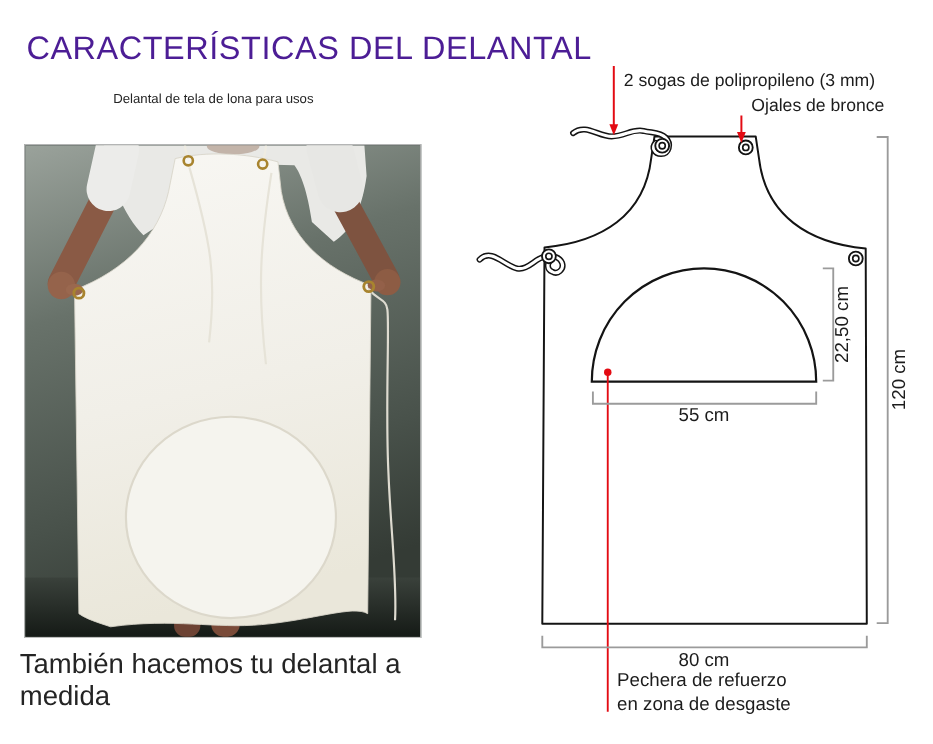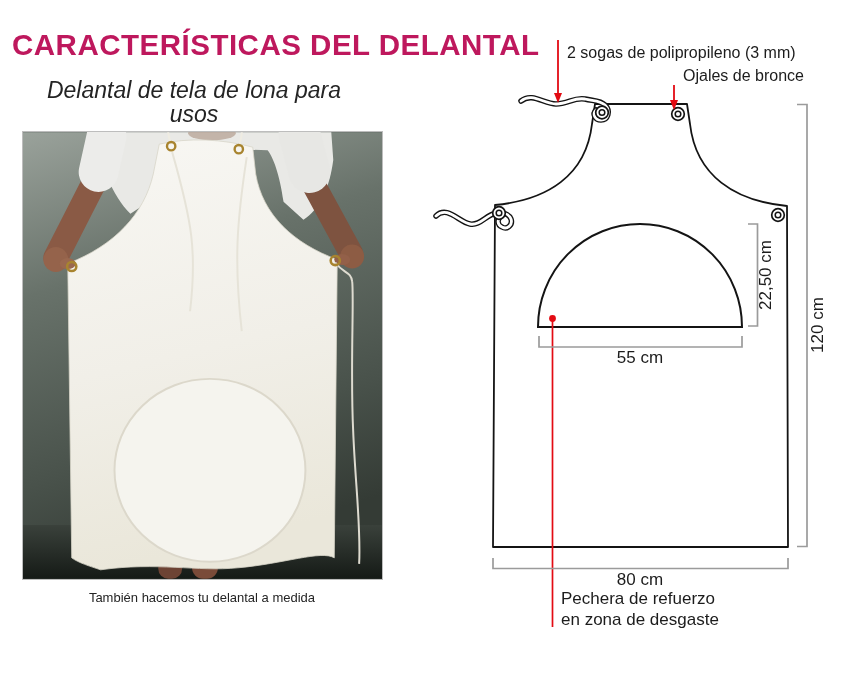--- a/index.html
+++ b/index.html
@@ -2,38 +2,38 @@
 <html><head>
 <meta charset="utf-8">
 <style>
   html,body{margin:0;padding:0;background:#ffffff;}
   #stage{
     position:relative;width:848px;height:676px;background:#ffffff;overflow:hidden;
     font-family:"Liberation Sans", sans-serif;color:#1c1c1c;
   }
   .abs{position:absolute;}
   #main-title{
-    left:12px;top:28px;width:560px;
-    font-size:29.5px;font-weight:700;letter-spacing:0.5px;
-    color:#be185d;white-space:nowrap;
+    left:24px;top:28px;width:560px;
+    font-size:29.5px;font-weight:400;letter-spacing:0.5px;
+    color:#4c1d95;white-space:nowrap;
   }
   #intro-text{
     left:28px;top:78px;width:332px;text-align:center;
-    font-size:23px;line-height:24px;color:#242424;font-style:italic;
+    font-size:12px;line-height:24px;color:#242424;
   }
   #photo-frame{
     left:22px;top:131px;width:361px;height:449px;
     border:1px solid #bdbdbd;box-sizing:border-box;background:#55605a;
   }
   #photo-frame svg{display:block;}
   #photo-caption{
-    left:18px;top:590px;width:368px;text-align:center;
-    font-size:13px;color:#242424;
+    left:18px;top:590px;width:368px;
+    font-size:25px;color:#242424;
   }
-  #diagram-wrap{left:430px;top:24px;width:418px;height:612px;}
+  #diagram-wrap{left:430px;top:44px;width:418px;height:612px;}
   svg text{font-family:"Liberation Sans", sans-serif;fill:#1c1c1c;}
   .dim-label{font-size:17px;}
   .anno-label{font-size:16px;}
 </style>
 </head>
 <body>
 
 <div id="stage">
 
   <div id="main-title" class="abs">CARACTERÍSTICAS DEL DELANTAL</div>

